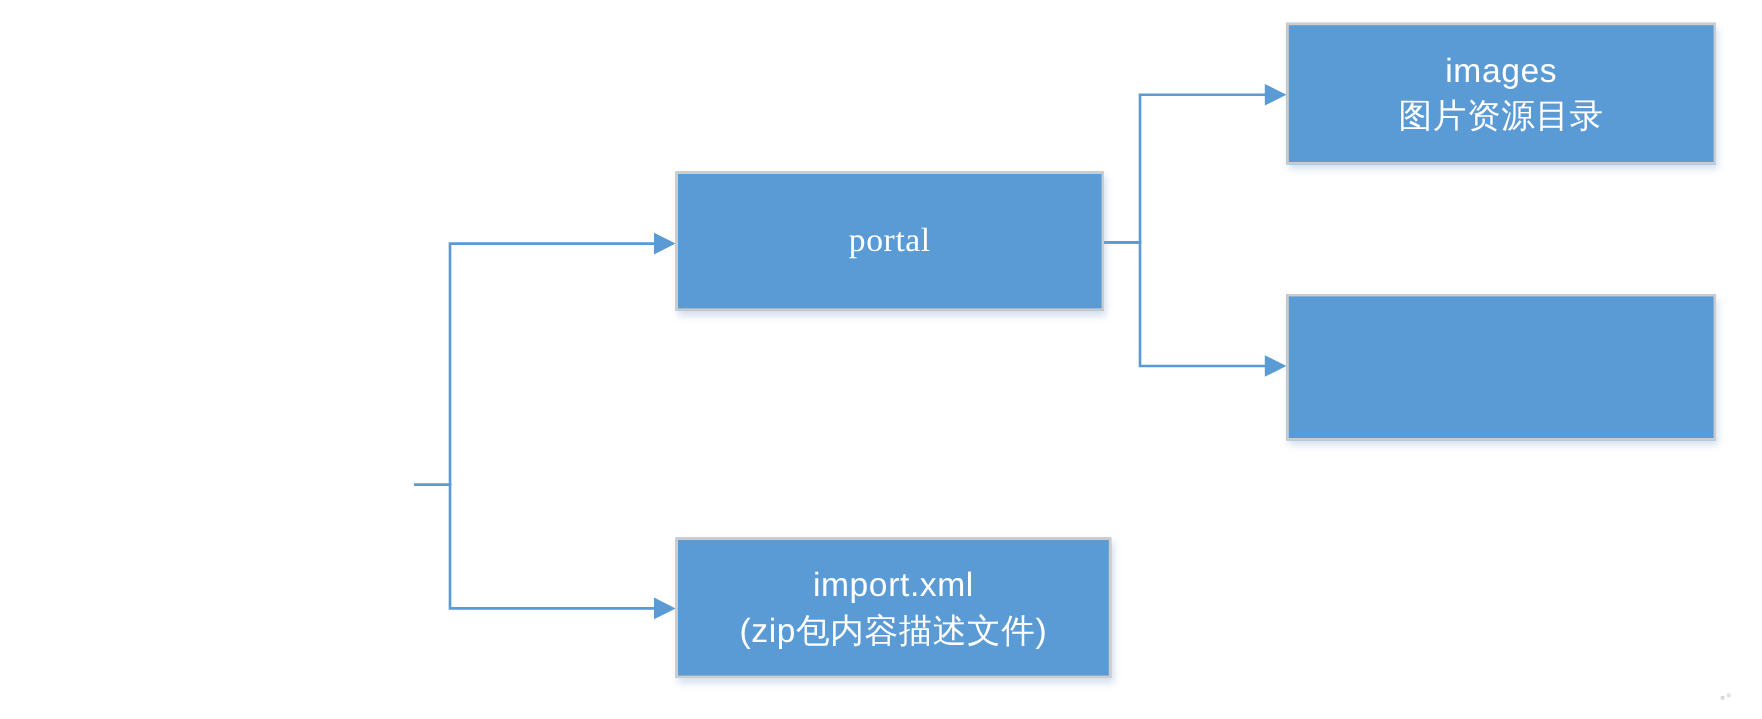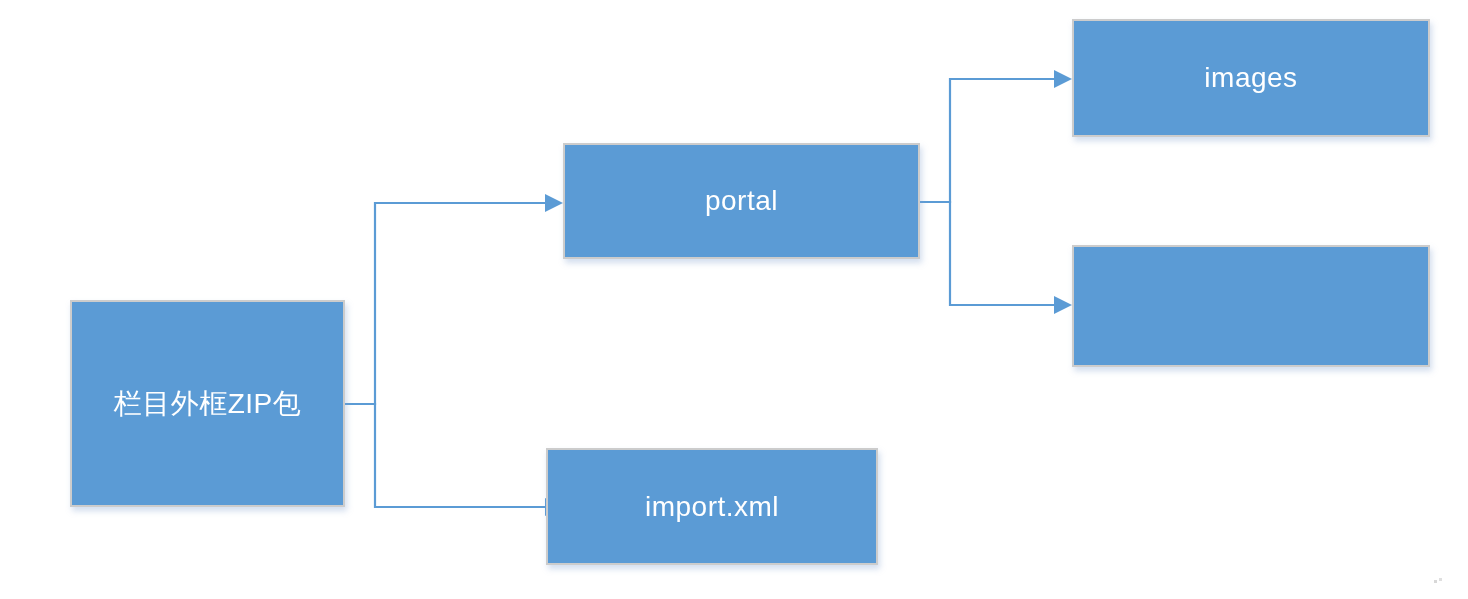--- a/index.html
+++ b/index.html
@@ -32,22 +32,22 @@
     display: flex;
     flex-direction: column;
     align-items: center;
     justify-content: center;
     text-align: center;
     font-size: 28px;
     line-height: 38px;
     letter-spacing: 0.5px;
   }
   .node-zip      { left: 70px;   top: 300px; width: 275px; height: 207px; }
-  .node-portal   { left: 563px;  top: 143px; width: 357px; height: 116px; }
-  .node-import   { left: 546px;  top: 448px; width: 332px; height: 117px; }
+  .node-portal   { left: 563px;  top: 143px; width: 357px; height: 116px; font-family: Liberation Serif, serif; }
+  .node-import   { left: 563px;  top: 448px; width: 363px; height: 117px; }
   .node-images   { left: 1072px; top: 19px;  width: 358px; height: 118px; }
   .node-sections { left: 1072px; top: 245px; width: 358px; height: 122px; }
   .node-label, .node-sublabel {
     display: block;
     white-space: nowrap;
   }
   .stray-mark {
     position: absolute;
     left: 1434px;
     top: 578px;
@@ -80,34 +80,33 @@
       <path d="M920 202 L950 202 L950 305 L1056 305"></path>
     </g>
     <g fill="#5B9BD5" stroke="none">
       <polygon points="545,194 545,212 563,203"></polygon>
       <polygon points="545,498 545,516 563,507"></polygon>
       <polygon points="1054,70 1054,88 1072,79"></polygon>
       <polygon points="1054,296 1054,314 1072,305"></polygon>
     </g>
   </svg>
 
-  <div class="node node-zip">
-    <span class="node-label">栏目外框ZIP包</span>
-  </div>
 
   <div class="node node-portal">
     <span class="node-label">portal</span>
   </div>
 
   <div class="node node-import">
     <span class="node-label">import.xml</span>
+    <span class="node-sublabel">(zip包内容描述文件)</span>
   </div>
 
   <div class="node node-images">
     <span class="node-label">images</span>
+    <span class="node-sublabel">图片资源目录</span>
   </div>
 
   <div class="node node-sections">
   </div>
 
   <div class="stray-mark"></div>
 
 </div>
 
 </body></html>

